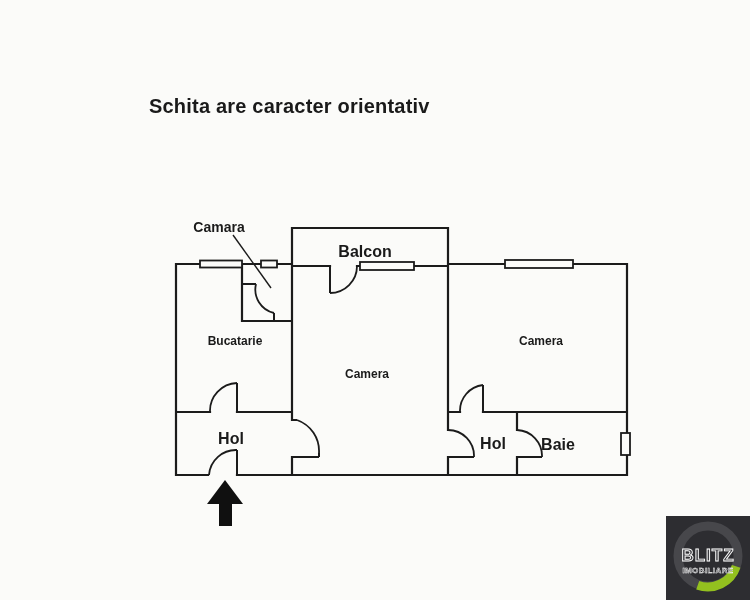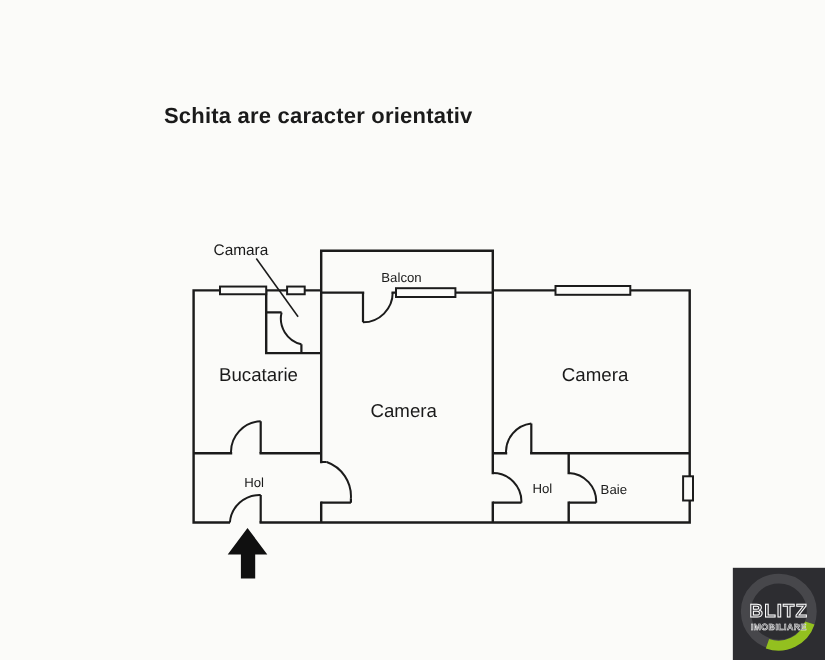--- a/index.html
+++ b/index.html
@@ -22,24 +22,24 @@
   .arc{stroke:var(--wall);stroke-width:1.8;fill:none;}
   .window{stroke:var(--wall);stroke-width:1.8;fill:var(--background);}
   .leader{stroke:var(--wall);stroke-width:1.4;fill:none;}
   .arrow{fill:#101010;}
   .page-title{
     position:absolute;left:149px;top:95px;
     font-size:20px;font-weight:bold;color:var(--text);letter-spacing:.2px;
   }
   .room-label{
     position:absolute;transform:translate(-50%,-50%);
-    color:var(--text);font-weight:normal;white-space:nowrap;text-align:center;
+    color:var(--text);font-weight:bold;white-space:nowrap;text-align:center;
   }
-  .lab-lg{font-size:17px;}
-  .lab-md{font-size:12px;}
+  .lab-lg{font-size:12px;}
+  .lab-md{font-size:16px;}
   .lab-sm{font-size:14px;}
   .logo-brand{font-size:17px;font-weight:bold;letter-spacing:1px;
     fill:#3c3c41;stroke:#ffffff;stroke-width:.9px;}
   .logo-sub{font-size:8px;font-weight:bold;letter-spacing:.4px;
     fill:#3c3c41;stroke:#ffffff;stroke-width:.45px;}
 </style>
 </head>
 <body>
 
 <div class="canvas">

